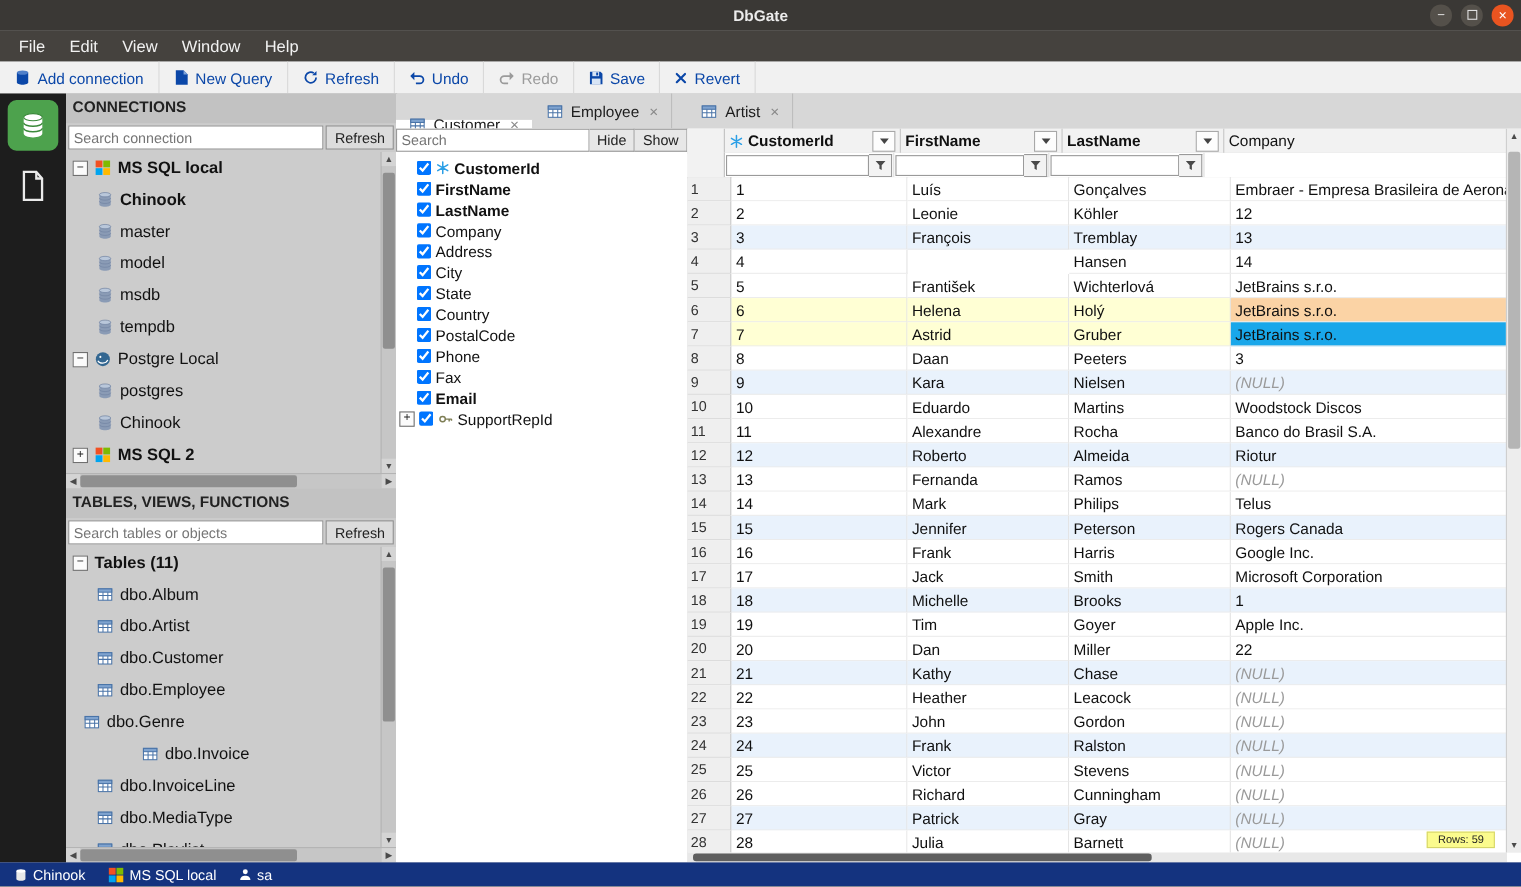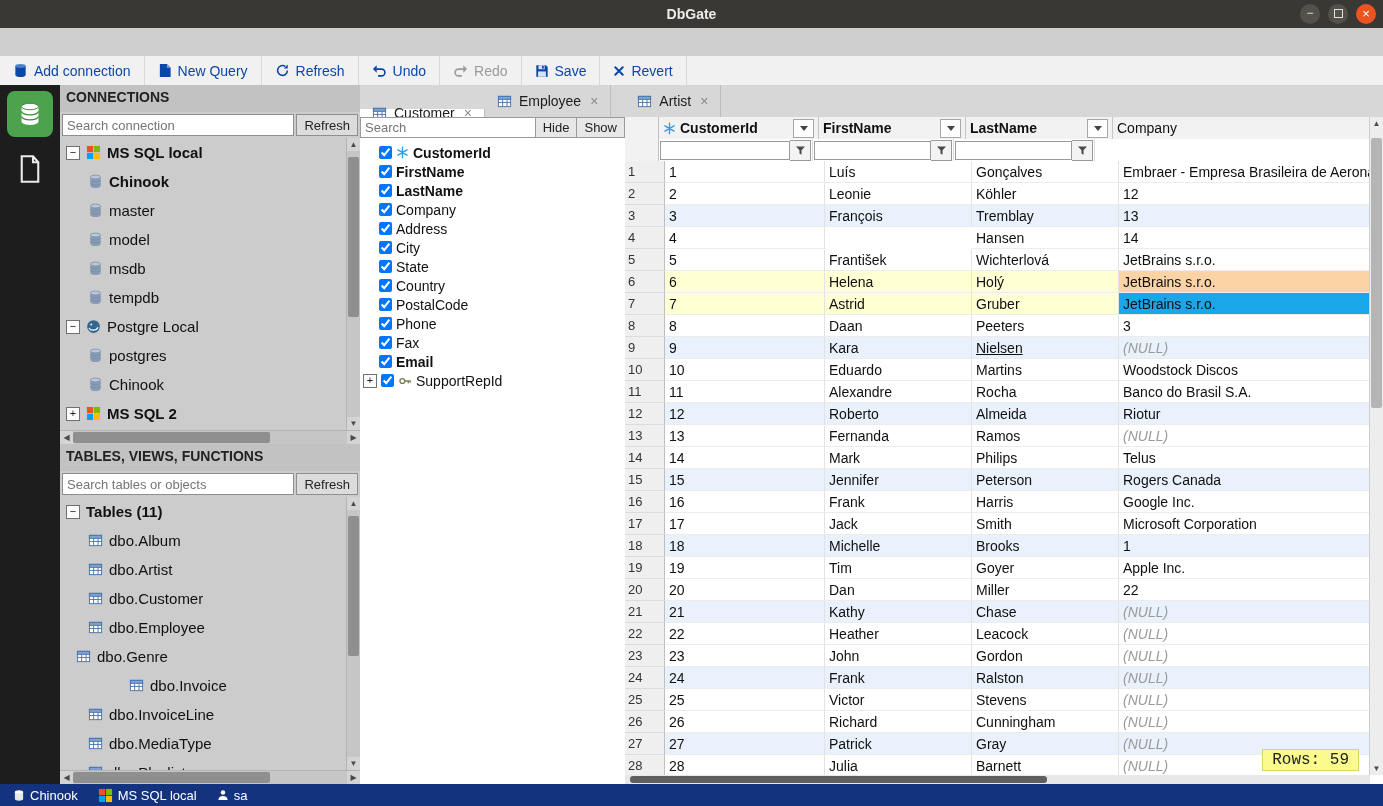--- a/index.html
+++ b/index.html
@@ -82,21 +82,21 @@
   .fbtn{width:20px;height:19px;flex:none;border:1px solid #9a9a9a;border-left:none;background:#f3f3f3;display:flex;align-items:center;justify-content:center;}
   .grid-rows{position:absolute;top:44px;left:0;right:13px;bottom:9px;overflow:hidden;}
   .grow{display:flex;height:22px;}
   .gc{display:flex;align-items:center;padding:0 4px;font-size:14px;color:#101010;border-right:1px solid #e3e3e3;border-bottom:1px solid #ececec;overflow:hidden;white-space:nowrap;background:#fff;}
   .gc-num{width:33px;flex:none;background:#efefef;border-right:1px solid #bfbfbf;border-bottom:1px solid #dcdcdc;font-size:13px;color:#333;padding:0 3px;display:flex;align-items:center;}
   .grow.stripe .gc{background:#e9f2fc;}
   .grow.hl .gc{background:#ffffd4;}
   .gc.warn{background:#fbd3a5 !important;}
   .gc.sel{background:#19a7ea !important;}
   .null{font-style:italic;color:#9a9a9a;}
-  .rows-badge{position:absolute;right:24px;bottom:13px;background:#fbfb8d;border:1px solid #d6d66a;font-size:16px;padding:1px 9px;color:#222;z-index:5;font-family:Liberation Mono, monospace;}
+  .rows-badge{position:absolute;right:24px;bottom:13px;background:#fbfb8d;border:1px solid #d6d66a;font-size:10px;padding:1px 9px;color:#222;z-index:5;}
   .grid .vscroll{bottom:9px;background:#ededed;border-left:1px solid #cfcfcf;}
   .grid .vscroll .sb-btn{background:#ededed;}
   .grid .vscroll .sb-thumb{background:#b5b5b5;}
   .grid-hscroll{position:absolute;left:0;right:13px;bottom:0;height:9px;background:#e8e8e8;}
   .grid-hscroll .thumb{position:absolute;left:5px;top:1px;height:7px;width:56%;background:#5f5f5f;border-radius:3px;}
 
   
   .statusbar{position:absolute;left:0;right:0;bottom:0;height:22px;background:#14337f;display:flex;align-items:center;gap:2px;padding:0 4px;}
   .sb-item{display:flex;align-items:center;gap:5px;color:#fff;font-size:13px;padding:0 9px;}
 </style>
@@ -107,20 +107,27 @@
 
   <div class="titlebar">
     <span class="title">DbGate</span>
     <div class="winbtns">
       <div class="winbtn">−</div>
       <div class="winbtn"><span class="sq"></span></div>
       <div class="winbtn close">×</div>
     </div>
   </div>
 
+  <div class="menubar" id="menubar">
+      <div class="menu-item">File</div>
+      <div class="menu-item">Edit</div>
+      <div class="menu-item">View</div>
+      <div class="menu-item">Window</div>
+      <div class="menu-item">Help</div>
+    </div>
   <div class="toolbar" id="toolbar">
       <div class="tool-item">
         <span class="icon">
           <svg width="15" height="15" viewBox="0 0 16 16">
             <path d="M2.5 3.2v9.6c0 1.2 2.5 2.2 5.5 2.2s5.5-1 5.5-2.2V3.2z" fill="#0b47a8"></path>
             <ellipse cx="8" cy="3.2" rx="5.5" ry="2.1" fill="#4f7fc9"></ellipse>
           </svg>
         </span>
         <span>Add connection</span>
       </div>
@@ -687,21 +694,21 @@
           <div class="gc-num">8</div>
           <div class="gc" style="width: 151px; flex: 0 0 auto;">8</div>
           <div class="gc" style="width: 138px; flex: 0 0 auto;">Daan</div>
           <div class="gc" style="width: 138px; flex: 0 0 auto;">Peeters</div>
           <div class="gc" style="width: 284px; flex: 0 0 auto;">3</div>
         </div>
         <div class="grow stripe">
           <div class="gc-num">9</div>
           <div class="gc" style="width: 151px; flex: 0 0 auto;">9</div>
           <div class="gc" style="width: 138px; flex: 0 0 auto;">Kara</div>
-          <div class="gc" style="width: 138px; flex: 0 0 auto; text-decoration: underline;">Nielsen</div>
+          <div class="gc" style="width: 138px; flex: 0 0 auto;">Nielsen</div>
           <div class="gc" style="width: 284px; flex: 0 0 auto;">
             <span class="null">(NULL)</span>
           </div>
         </div>
         <div class="grow">
           <div class="gc-num">10</div>
           <div class="gc" style="width: 151px; flex: 0 0 auto;">10</div>
           <div class="gc" style="width: 138px; flex: 0 0 auto;">Eduardo</div>
           <div class="gc" style="width: 138px; flex: 0 0 auto;">Martins</div>
           <div class="gc" style="width: 284px; flex: 0 0 auto;">Woodstock Discos</div>

